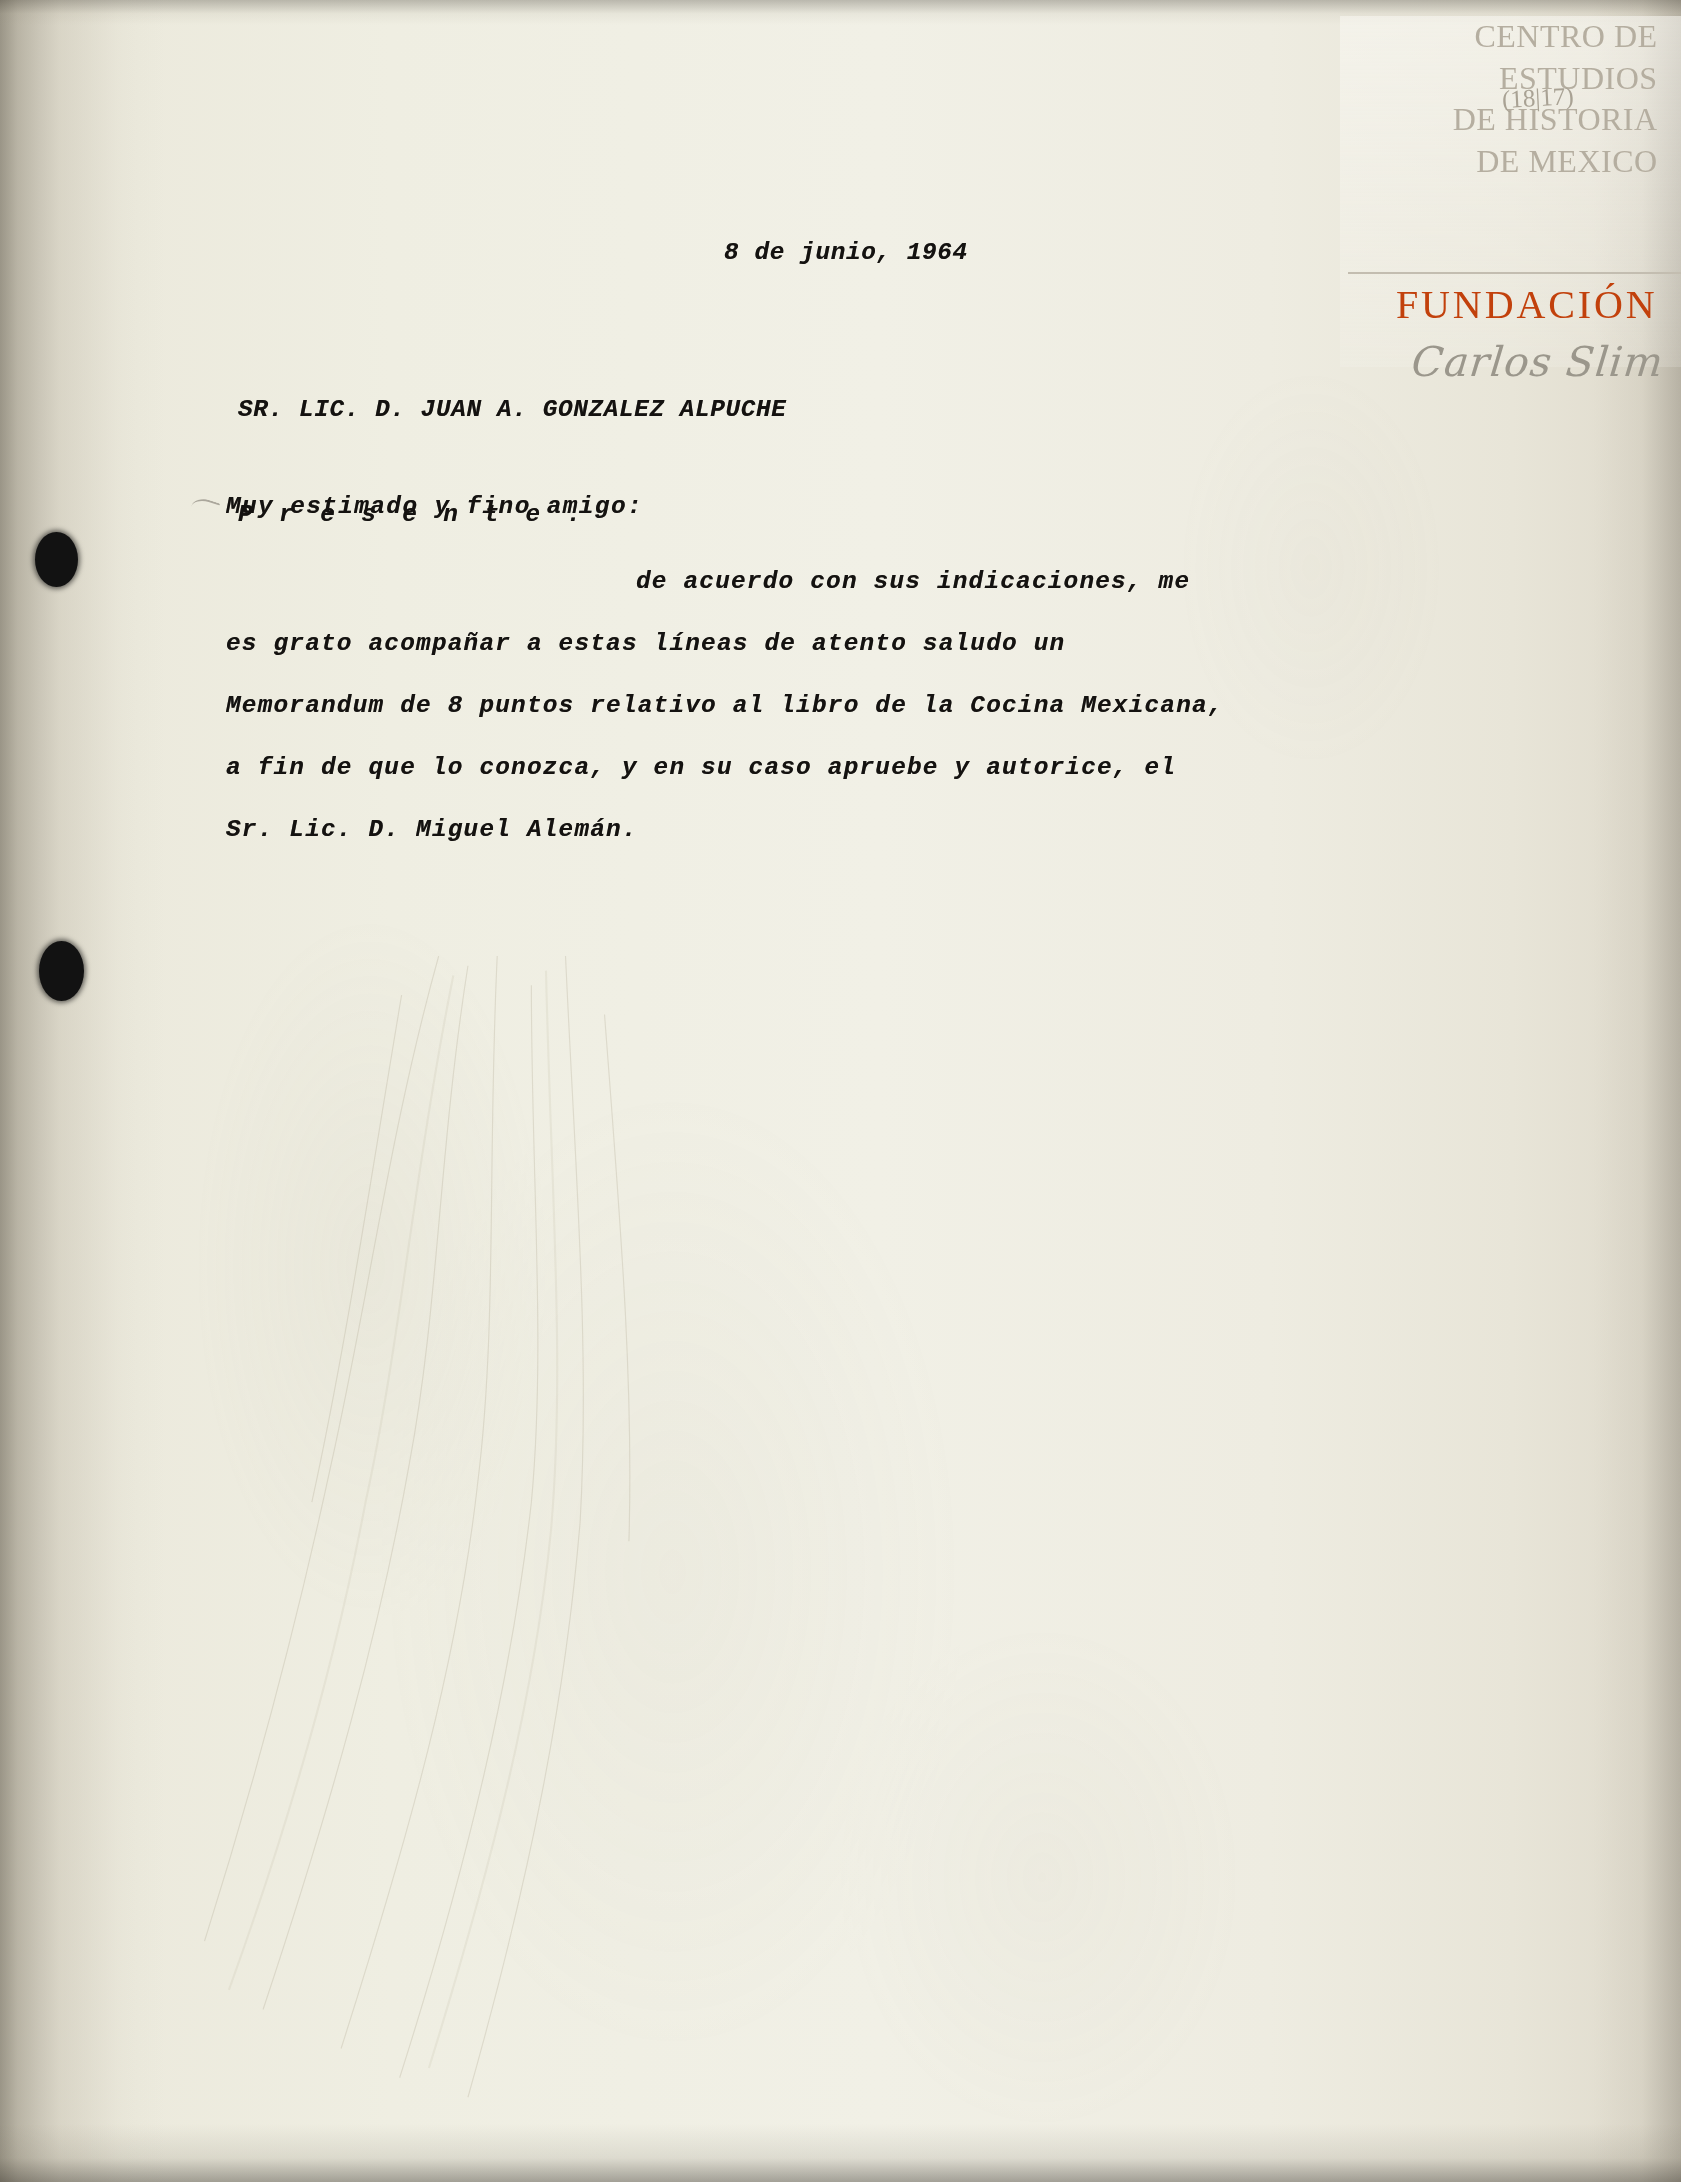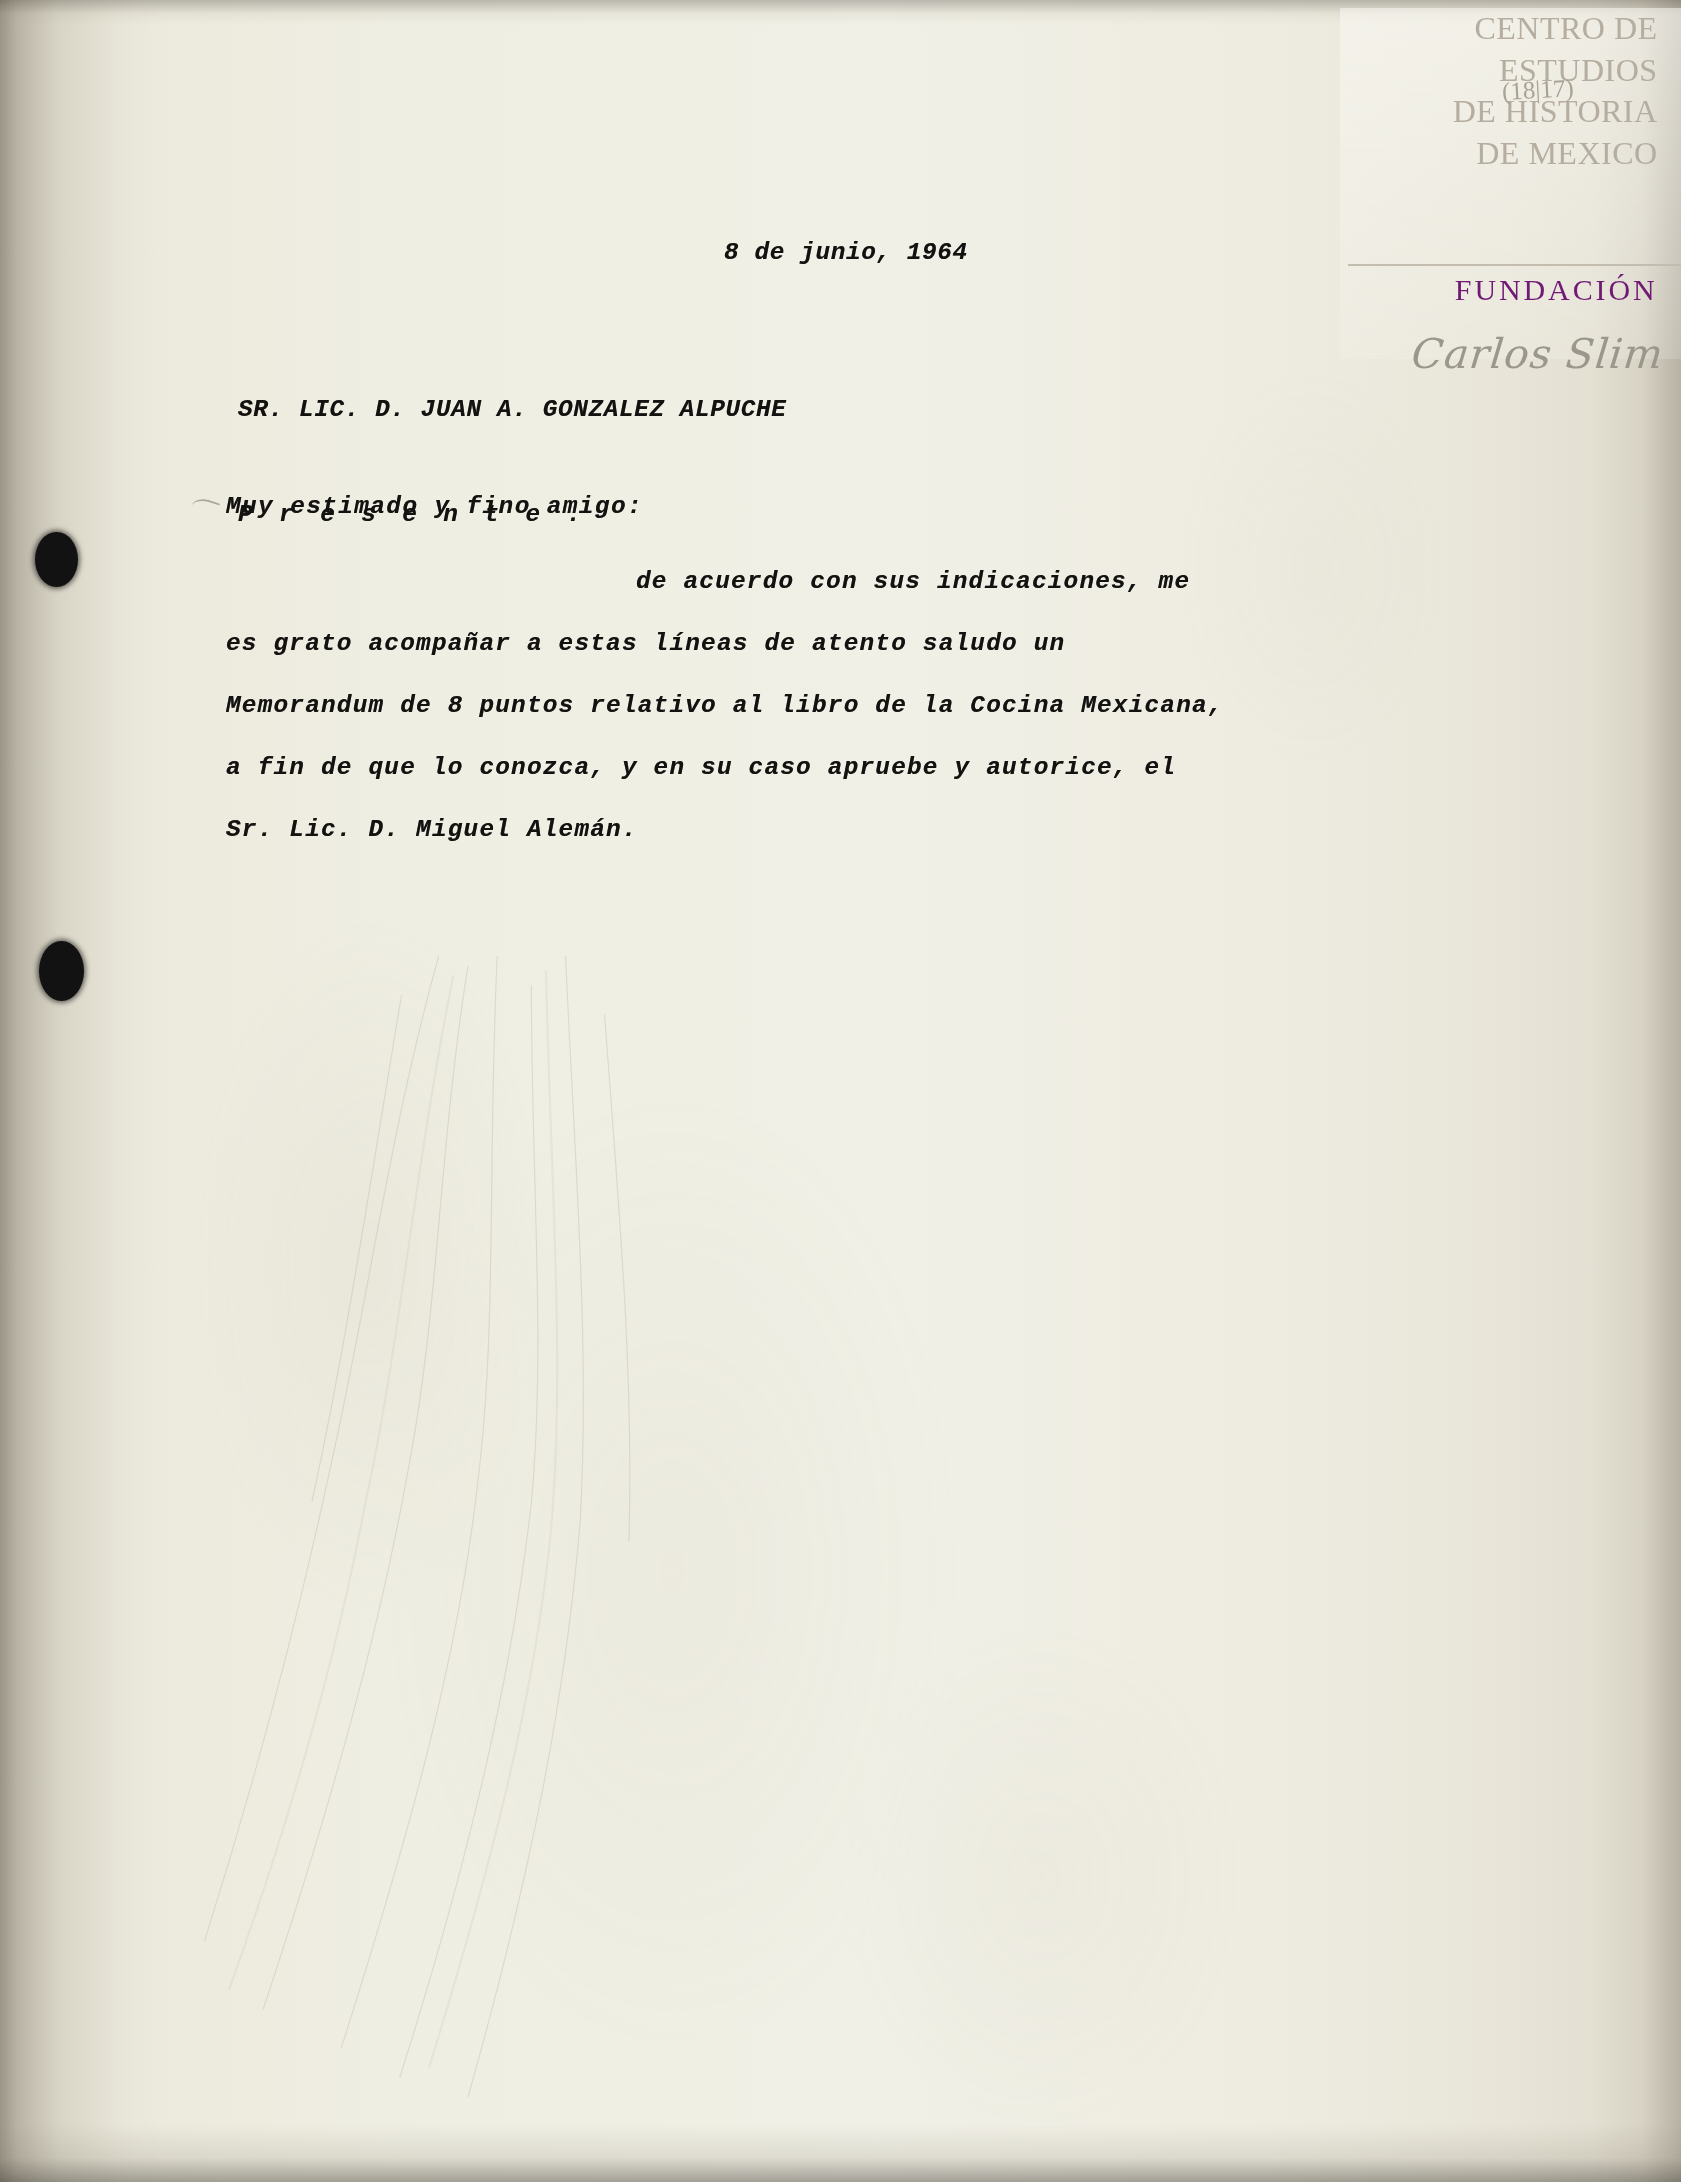--- a/index.html
+++ b/index.html
@@ -111,21 +111,21 @@
     border-radius: 50%;
     box-shadow: 0 0 4.9px 2px rgba(0,0,0,0.55);
   }
   .hole.h1 { left: 35px; top: 532px;  width: 43px; height: 55px; }
   .hole.h2 { left: 39px; top: 941px;  width: 45px; height: 60px; }
 
   
   .stamp {
     position: absolute;
     right: 0px;
-    top: 8px;
+    top: 16px;
     width: 341px;
     height: 410px;
     pointer-events: none;
     color: #b9b2a2;
   }
   .stamp .sbox {
     position: absolute;
     left: 0; top: 0;
     width: 100%;
     text-align: right;
@@ -146,23 +146,23 @@
     right: 0;
     top: 256px;
     height: 2px;
     background: #c3bdb0;
   }
   .stamp-fund {
     position: absolute;
     right: 23.4px;
     top: 265px;
     font-family: "Liberation Serif", "DejaVu Serif", serif;
-    font-size: 30px;
+    font-size: 40px;
     letter-spacing: 2.9px;
-    color: #701a75;
+    color: #c2410c;
     margin-left: 13px;
   }
   .stamp-sig {
     position: absolute;
     right: 17.6px;
     top: 322px;
     font-family: "DejaVu Serif", "Liberation Serif", serif;
     font-style: italic;
     font-size: 41px;
     color: #9b978c;

